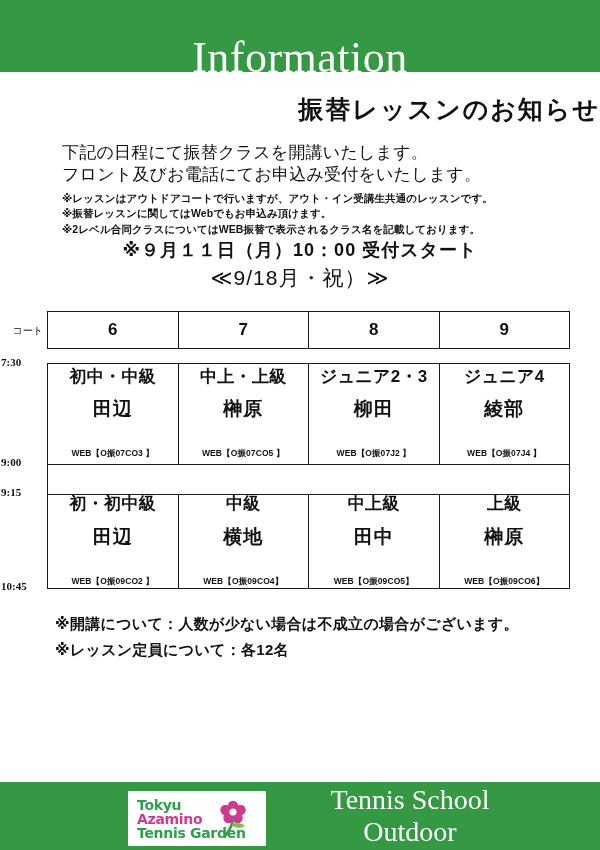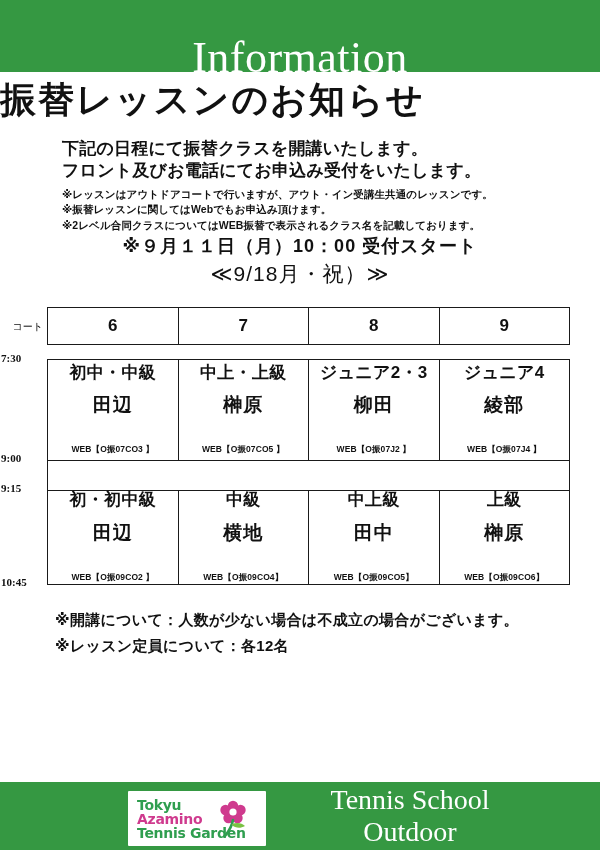--- a/index.html
+++ b/index.html
@@ -43,34 +43,34 @@
   }
 
   
   .body-wrap {
     flex: 1 1 auto;
     padding: 0;
     position: relative;
   }
 
   .main-title {
-    text-align: left;
-    font-size: 36px;
+    text-align: right;
+    font-size: 25px;
     font-weight: 700;
     letter-spacing: 2px;
-    margin-top: 8px;
+    margin-top: 24px;
     line-height: 1.1;
   }
 
   .lead-block {
     margin: 18px 0 0 62px;
   }
   .lead-line {
     font-size: 17px;
-    font-weight: 700;
+    font-weight: 400;
     line-height: 1.33;
     letter-spacing: 0.2px;
   }
 
   .notes-block {
     margin: 4px 0 0 62px;
   }
   .note-line {
     font-size: 10.5px;
     font-weight: 700;

